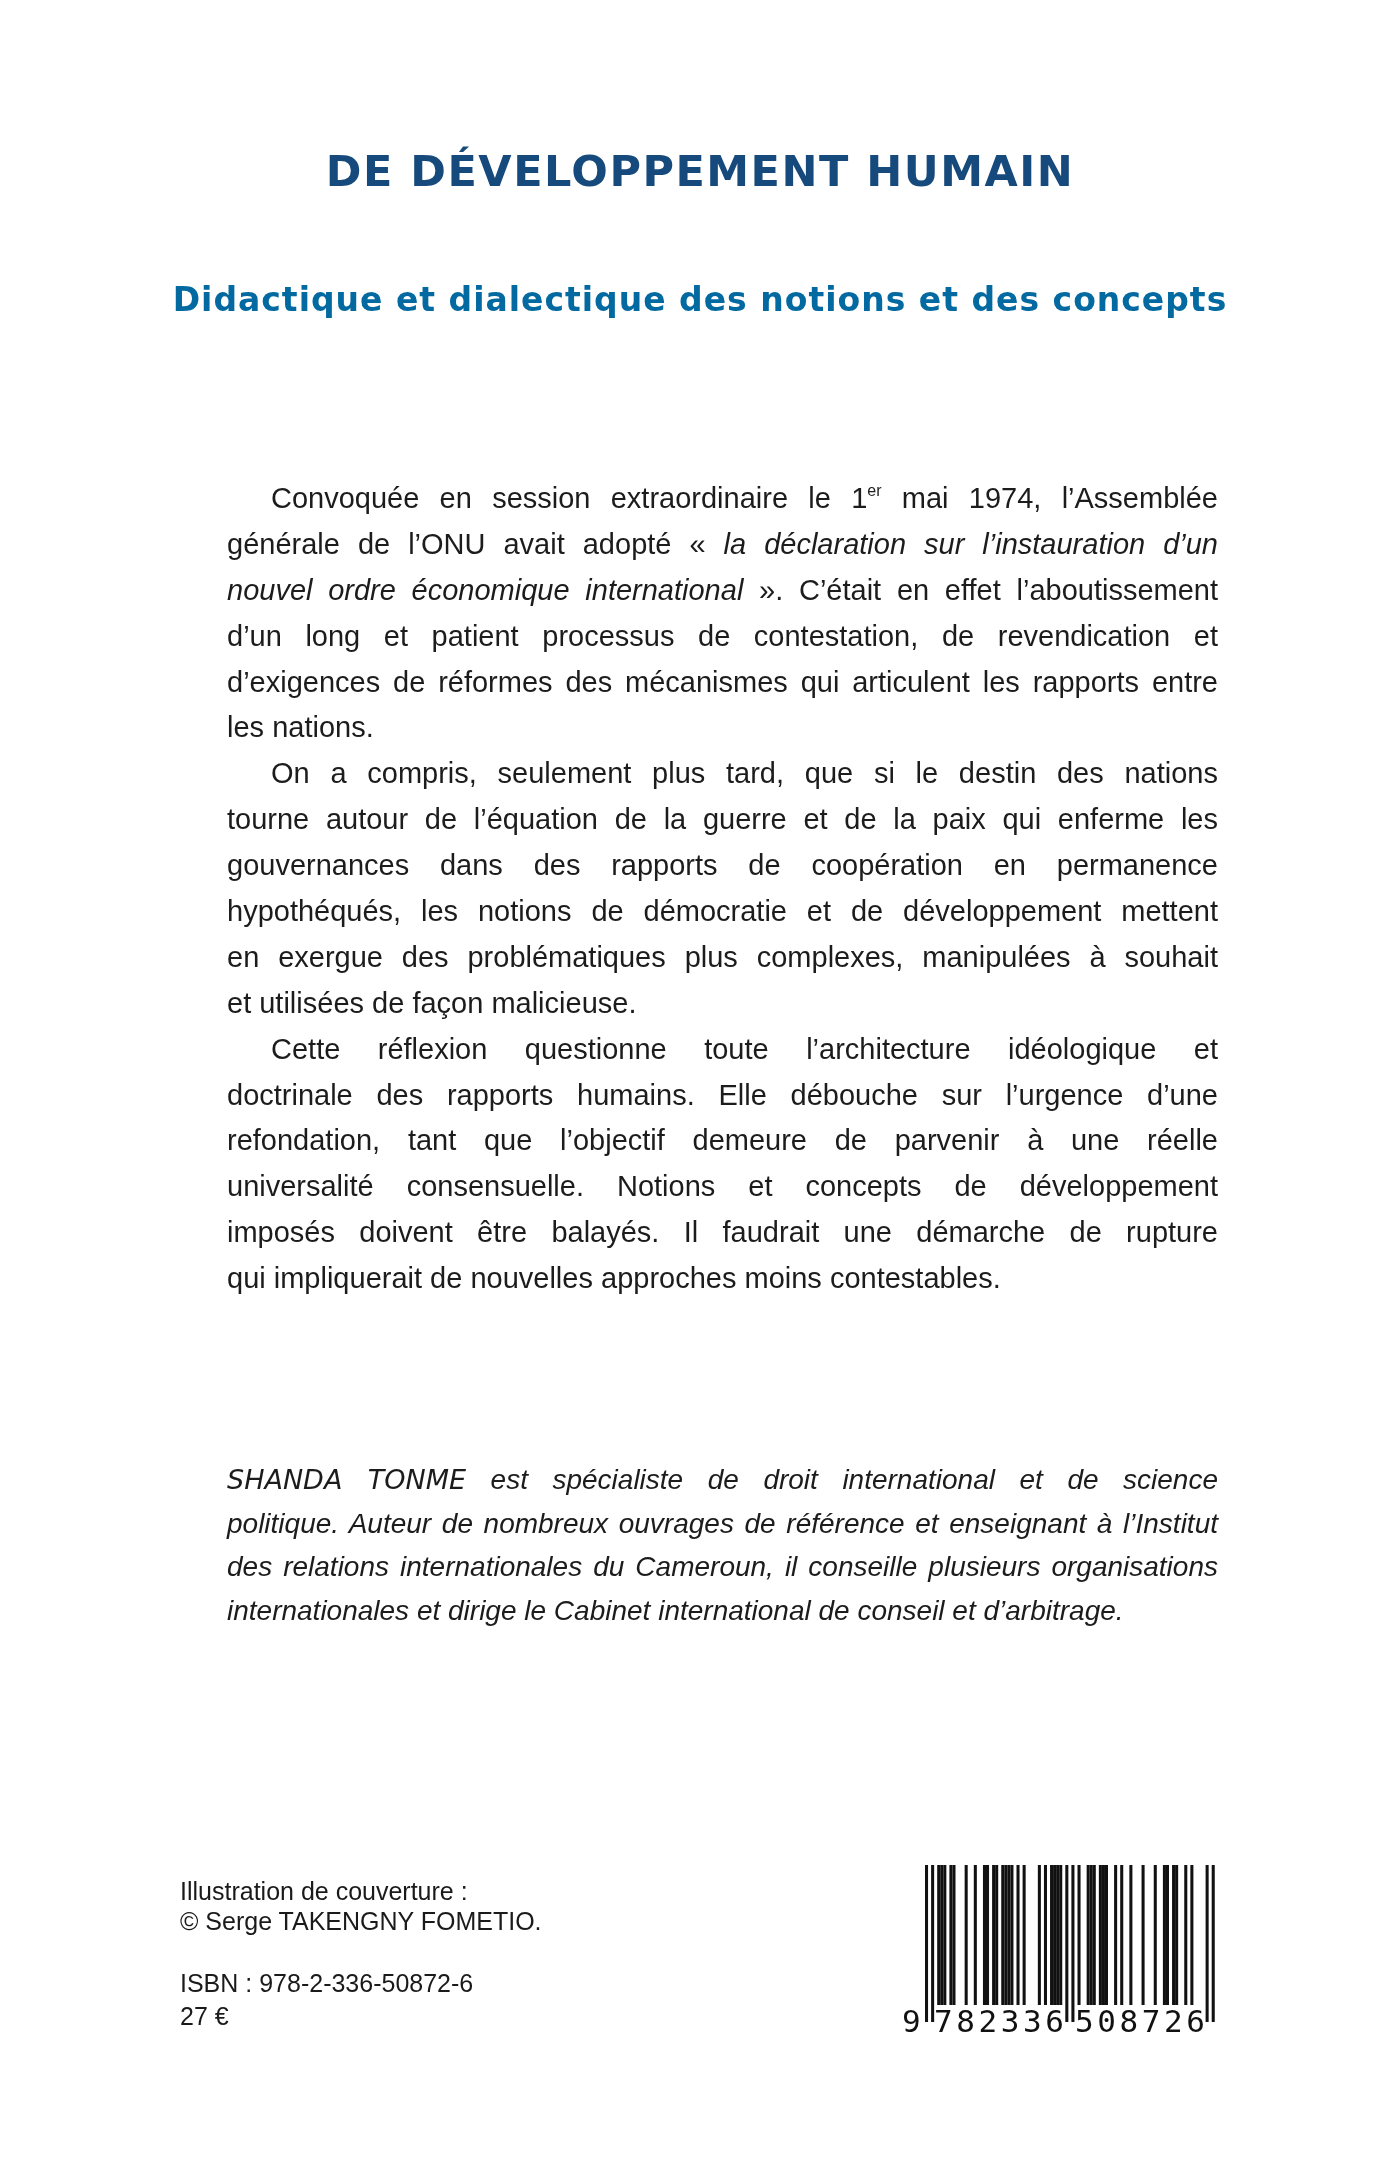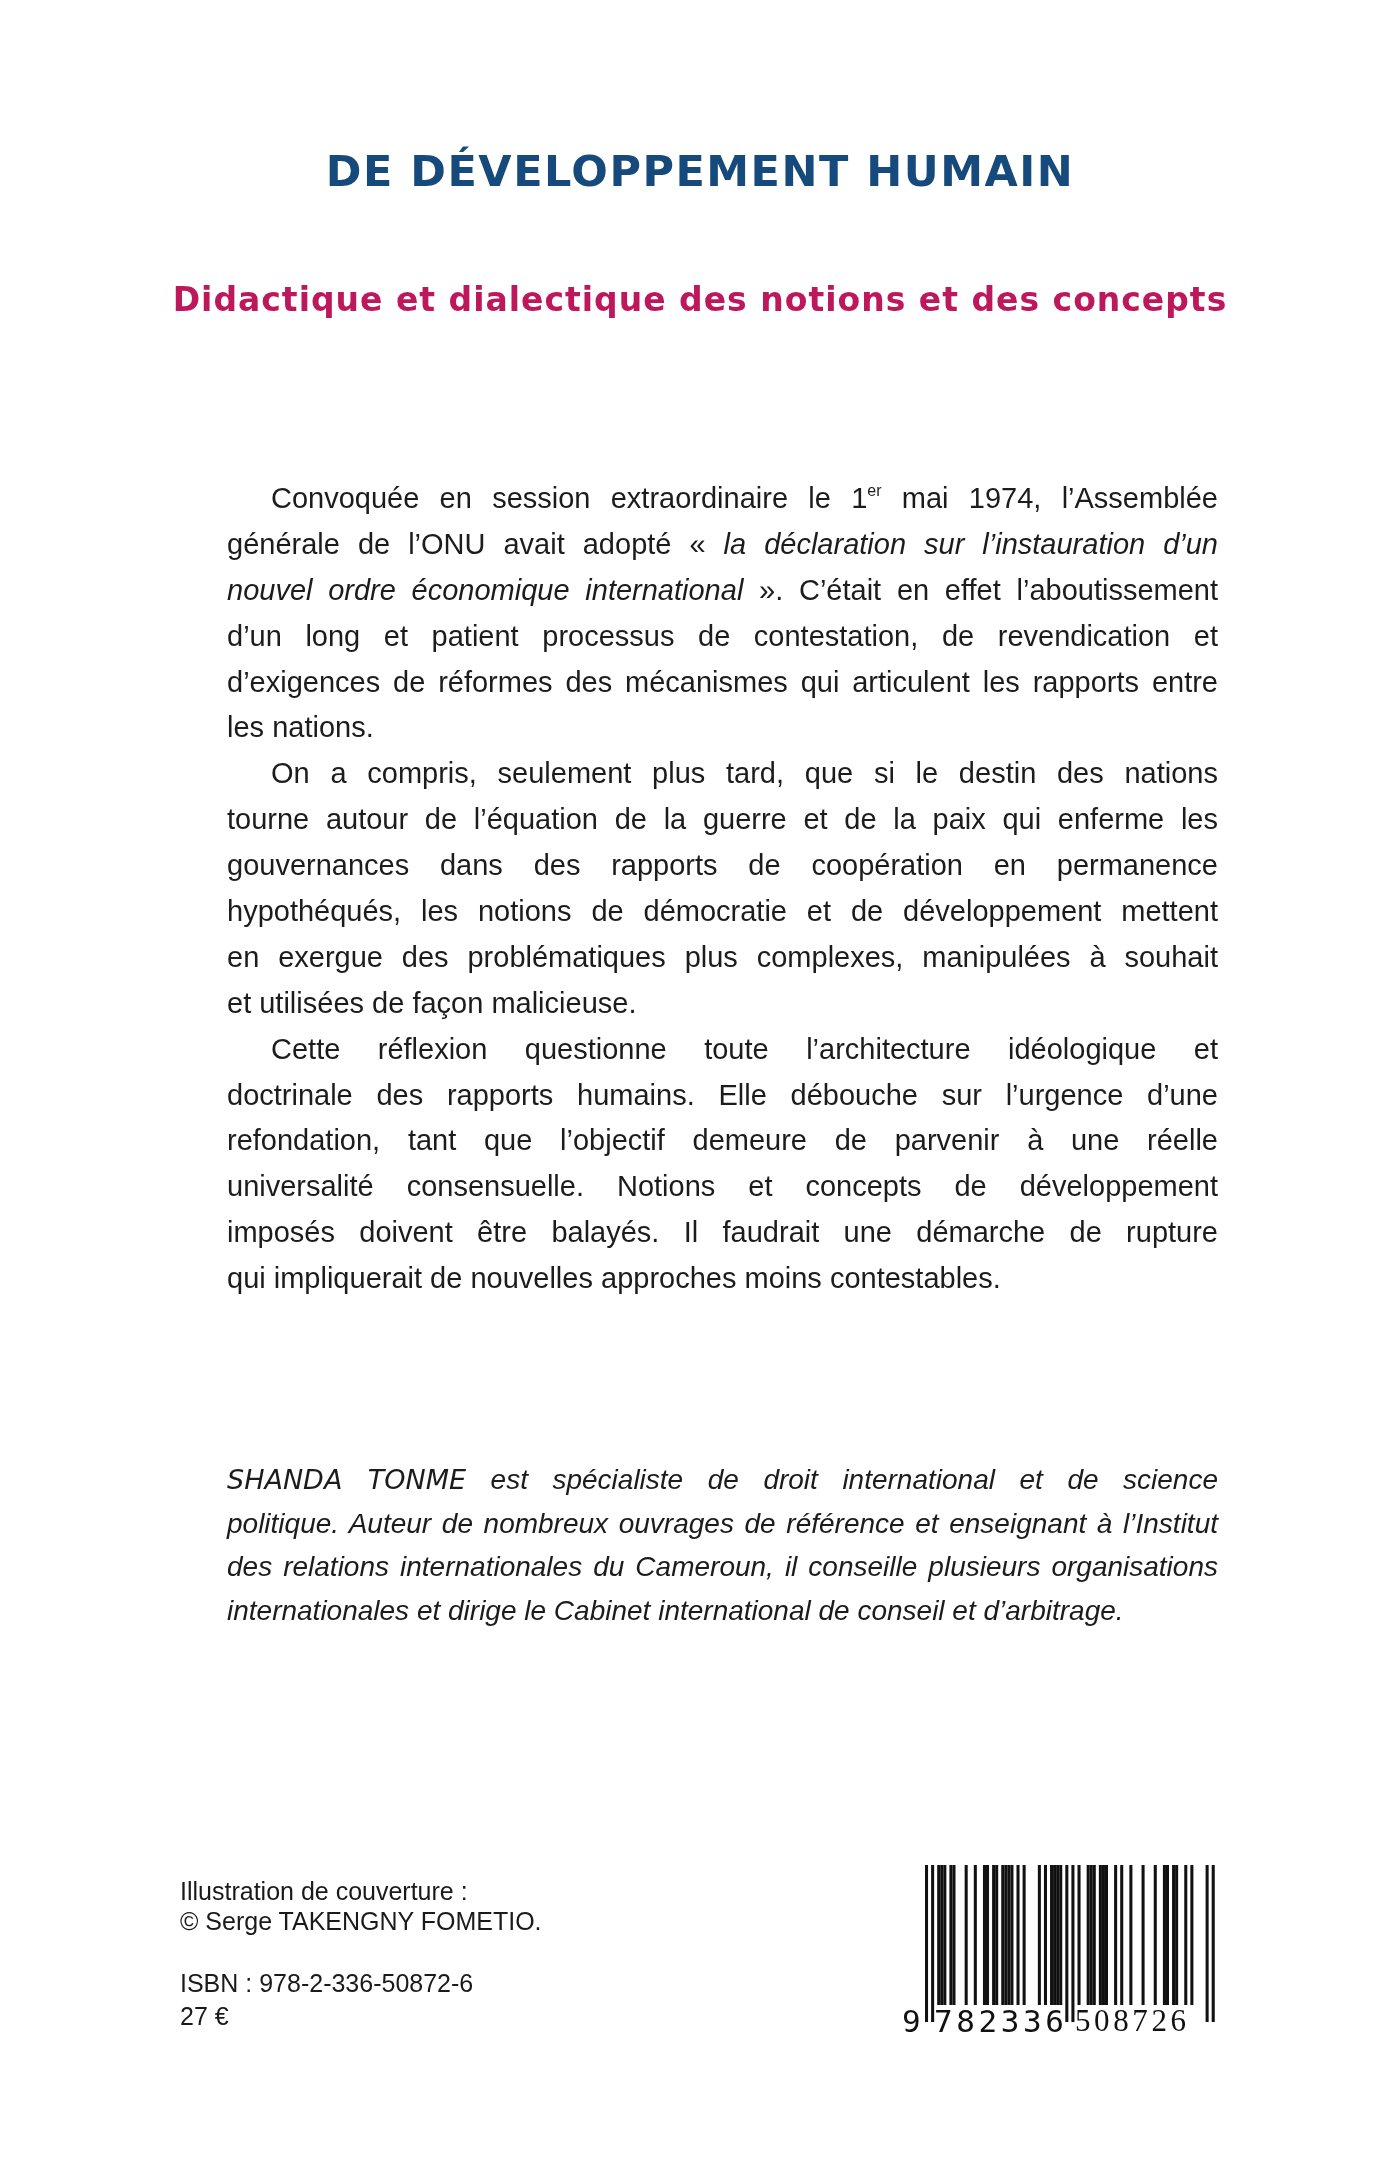--- a/index.html
+++ b/index.html
@@ -6,21 +6,21 @@
   body { width: 1400px; height: 2168px; position: relative; overflow: hidden; color: #1a1a1a; }
   .title {
     position: absolute; left: 0; width: 1400px; top: 140px;
     text-align: center; color: #174a7c;
     font-family: "DejaVu Sans", sans-serif; font-weight: bold;
     font-size: 43px; line-height: 62px; letter-spacing: 1.5px;
   }
   .title .line { display: block; }
   .subtitle {
     position: absolute; left: 0; width: 1400px; top: 278px;
-    text-align: center; color: #be185d;
+    text-align: center; color: #0369a1;
     font-family: "DejaVu Sans", sans-serif; font-weight: bold;
     font-size: 33px; line-height: 44px; letter-spacing: 1px;
   }
   .body-text {
     position: absolute; left: 181px; width: 1037px; top: 476px;
     font-family: "Liberation Sans", sans-serif; font-size: 29px; line-height: 45.9px;
     color: #1c1c1c;
   }
   .line-row {
     display: block; text-align: justify; text-align-last: justify;
@@ -142,13 +142,13 @@
       <rect x="272.05" y="0" width="3.05" height="140" fill="#111"></rect>
       <rect x="275.10" y="0" width="3.05" height="140" fill="#111"></rect>
       <rect x="284.25" y="0" width="3.05" height="140" fill="#111"></rect>
       <rect x="290.35" y="0" width="3.05" height="140" fill="#111"></rect>
       <rect x="305.60" y="0" width="3.05" height="157" fill="#111"></rect>
       <rect x="311.70" y="0" width="3.05" height="157" fill="#111"></rect>
     </svg>
 </div>
 <span class="barcode-digits" style="left:902px;">9</span>
 <span class="barcode-digits" style="left:934px; letter-spacing:3.6px;">782336</span>
-<span class="barcode-digits" style="left:1075px; letter-spacing:3.6px;font-family:Liberation Serif, serif;">508726</span>
+<span class="barcode-digits" style="left:1075px; letter-spacing:3.6px;">508726</span>
 
 </body></html>

